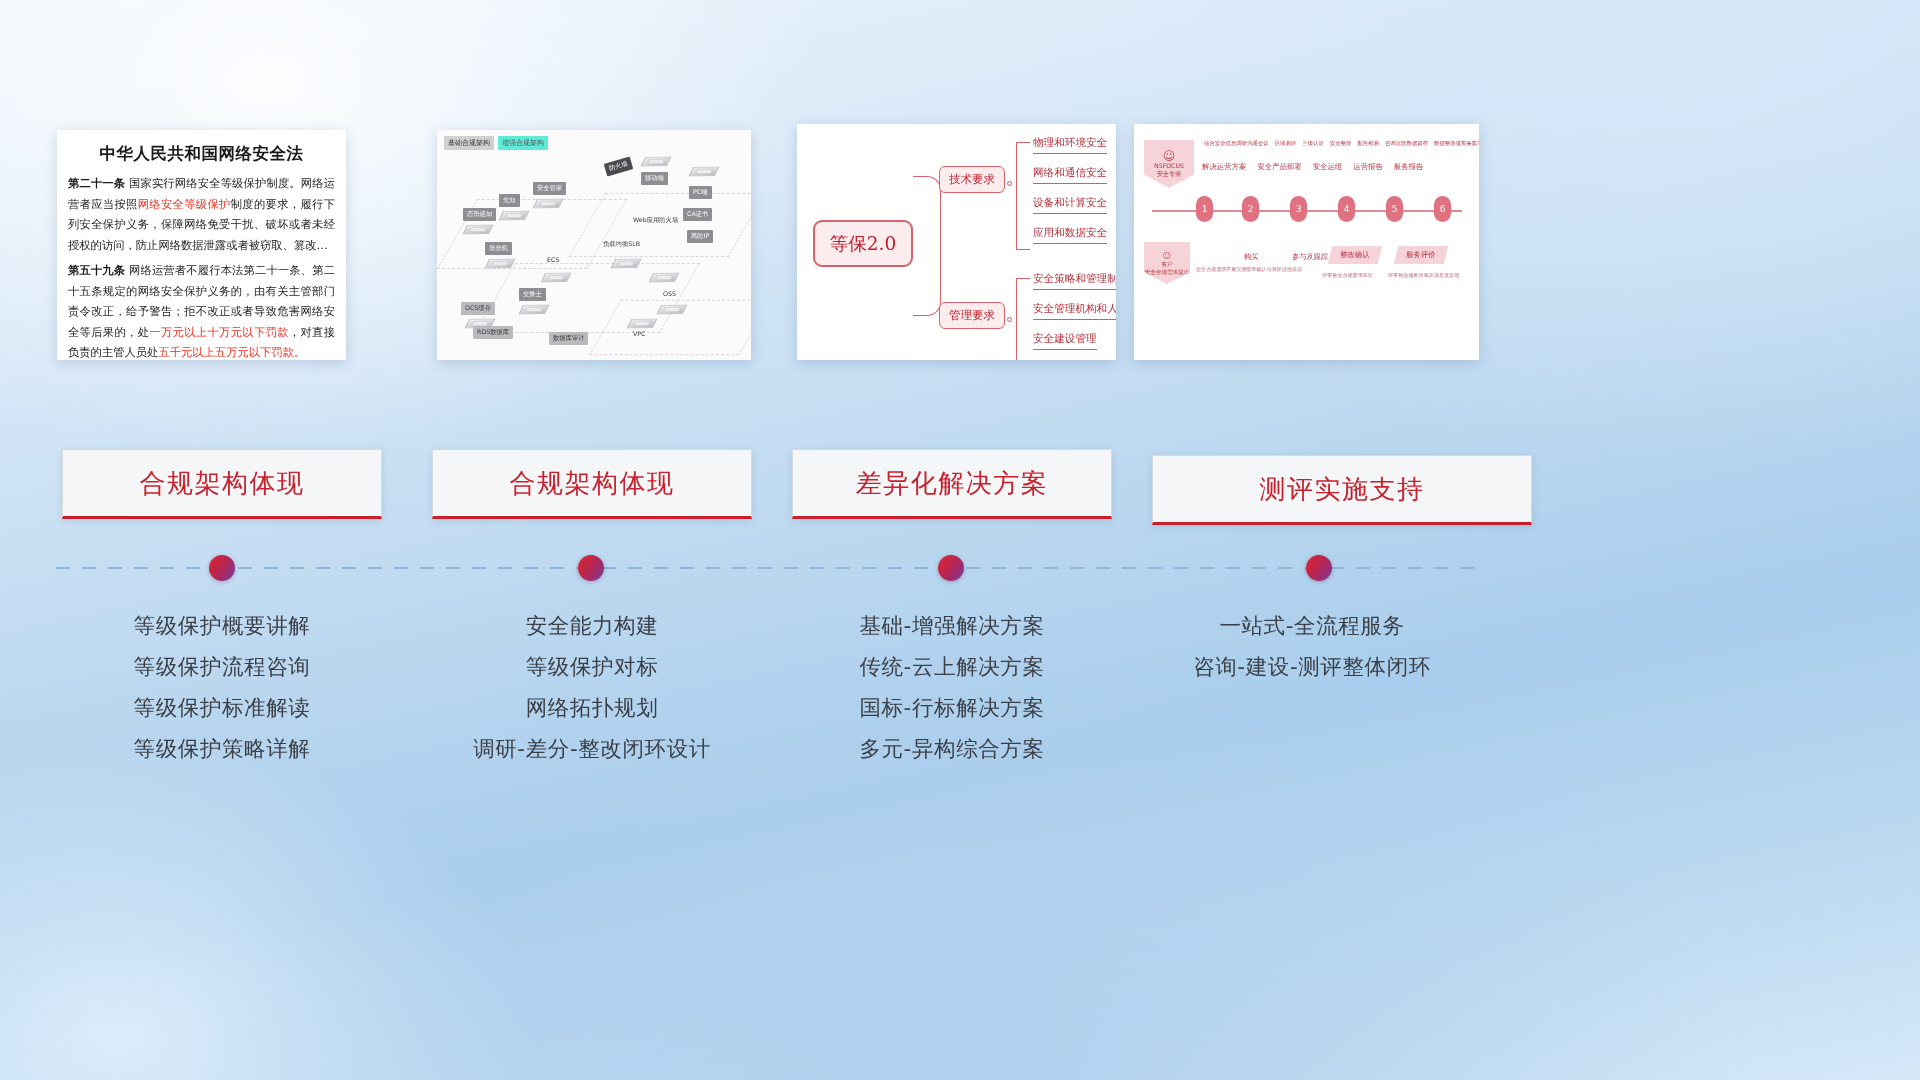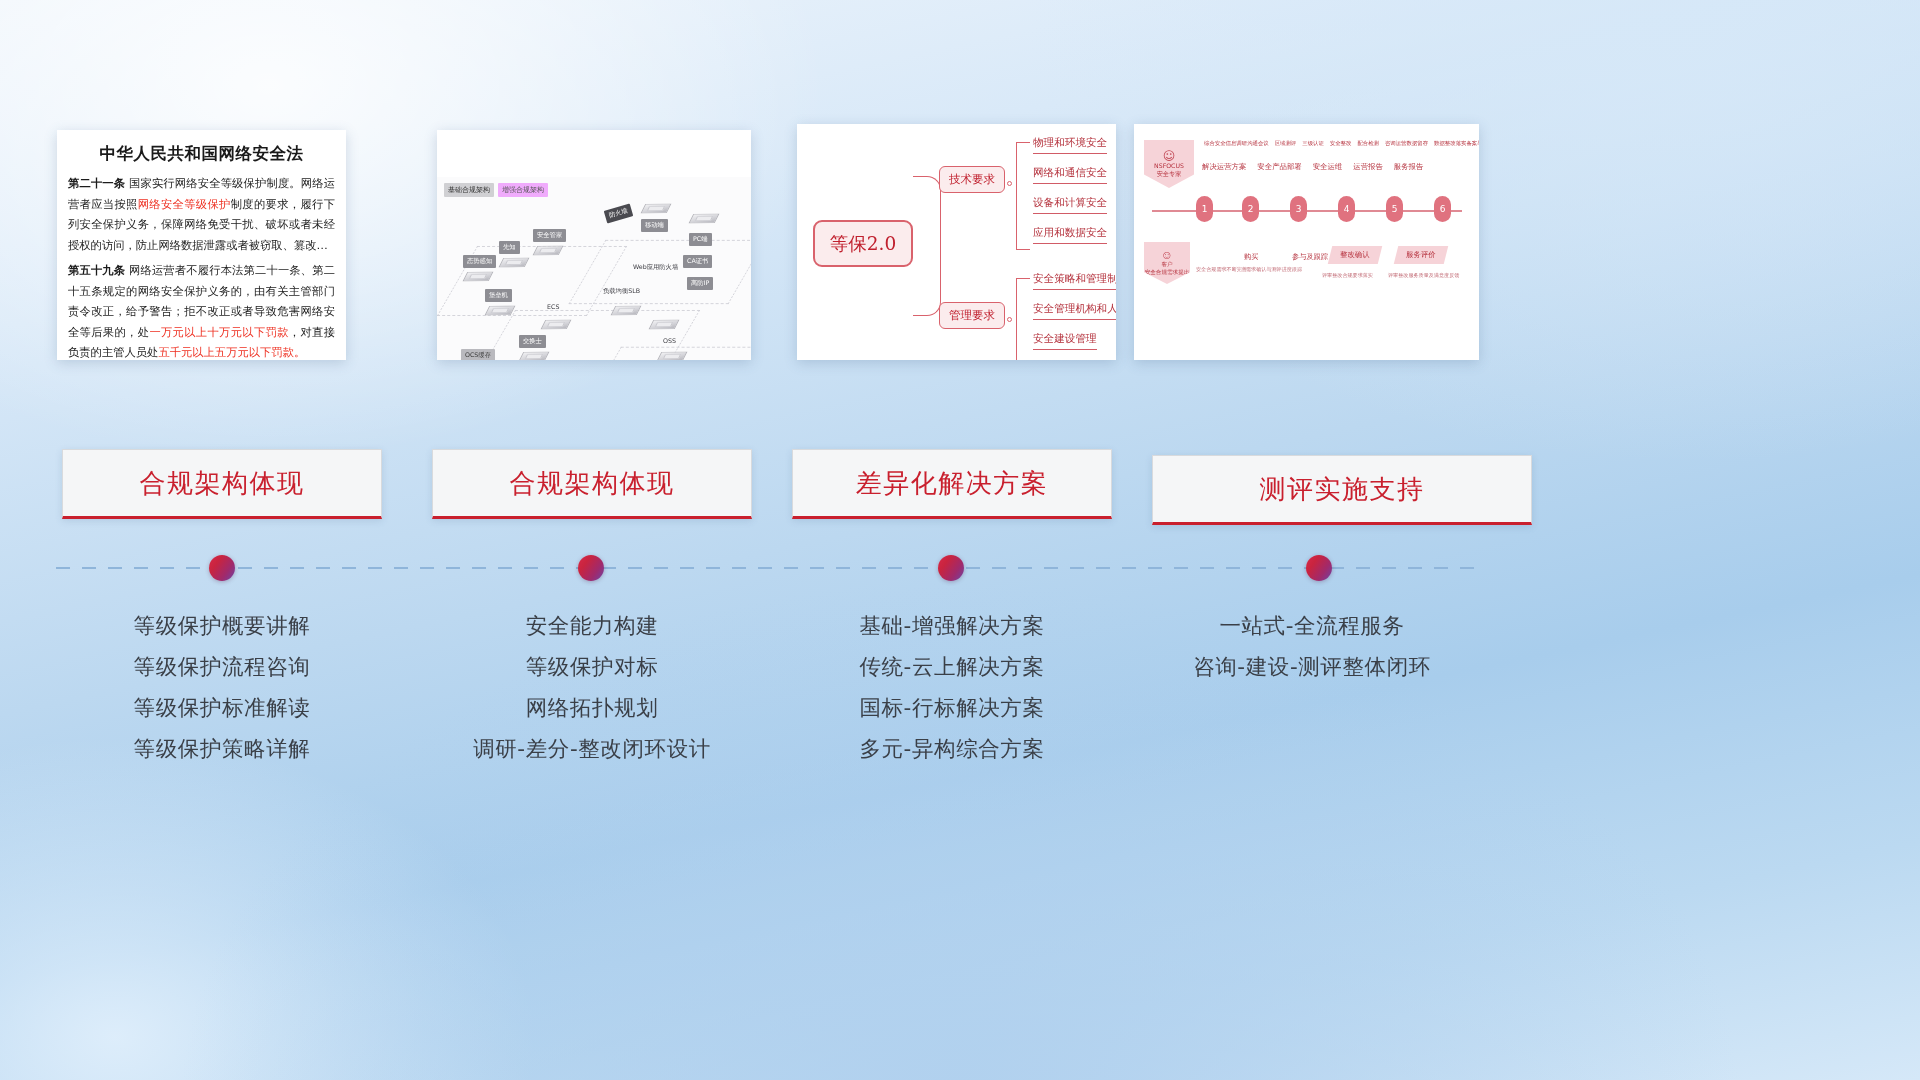--- a/index.html
+++ b/index.html
@@ -44,24 +44,24 @@
     line-height: 20.5px;
     color: #1c1c1c;
     text-align: justify;
     margin-bottom: 5px;
     font-family: "DejaVu Sans", sans-serif;
   }
   .law-para b { font-weight: bold; margin-top: 16px; }
   .law-hl { color: #ee2f20; }
 
   
-  .arch { position: relative; width: 100%; height: 100%; background: #fbfbfc; margin-top: 47px; }
+  .arch { position: relative; width: 100%; height: 100%; background: #fbfbfc; }
   .arch-tabs { position: absolute; left: 7px; top: 6px; display: flex; gap: 4px; }
   .arch-tab {
-    font-size: 7px; color: #555; background: #f0abfc;
+    font-size: 7px; color: #555; background: #5eead4;
     padding: 2px 4px; border-radius: 1px; font-family: "DejaVu Sans", sans-serif;
     white-space: nowrap;
   }
   .arch-tab.active { background: #d0d0d3; color: #333; }
   .arch-node {
     position: absolute; font-size: 6.3px; color: #fff; background: #8d8d93;
     padding: 2px 4px; border-radius: 1px; white-space: nowrap;
     font-family: "DejaVu Sans", sans-serif;
   }
   .arch-node.lt { background: #b9b9be; color: #3a3a3a; }

